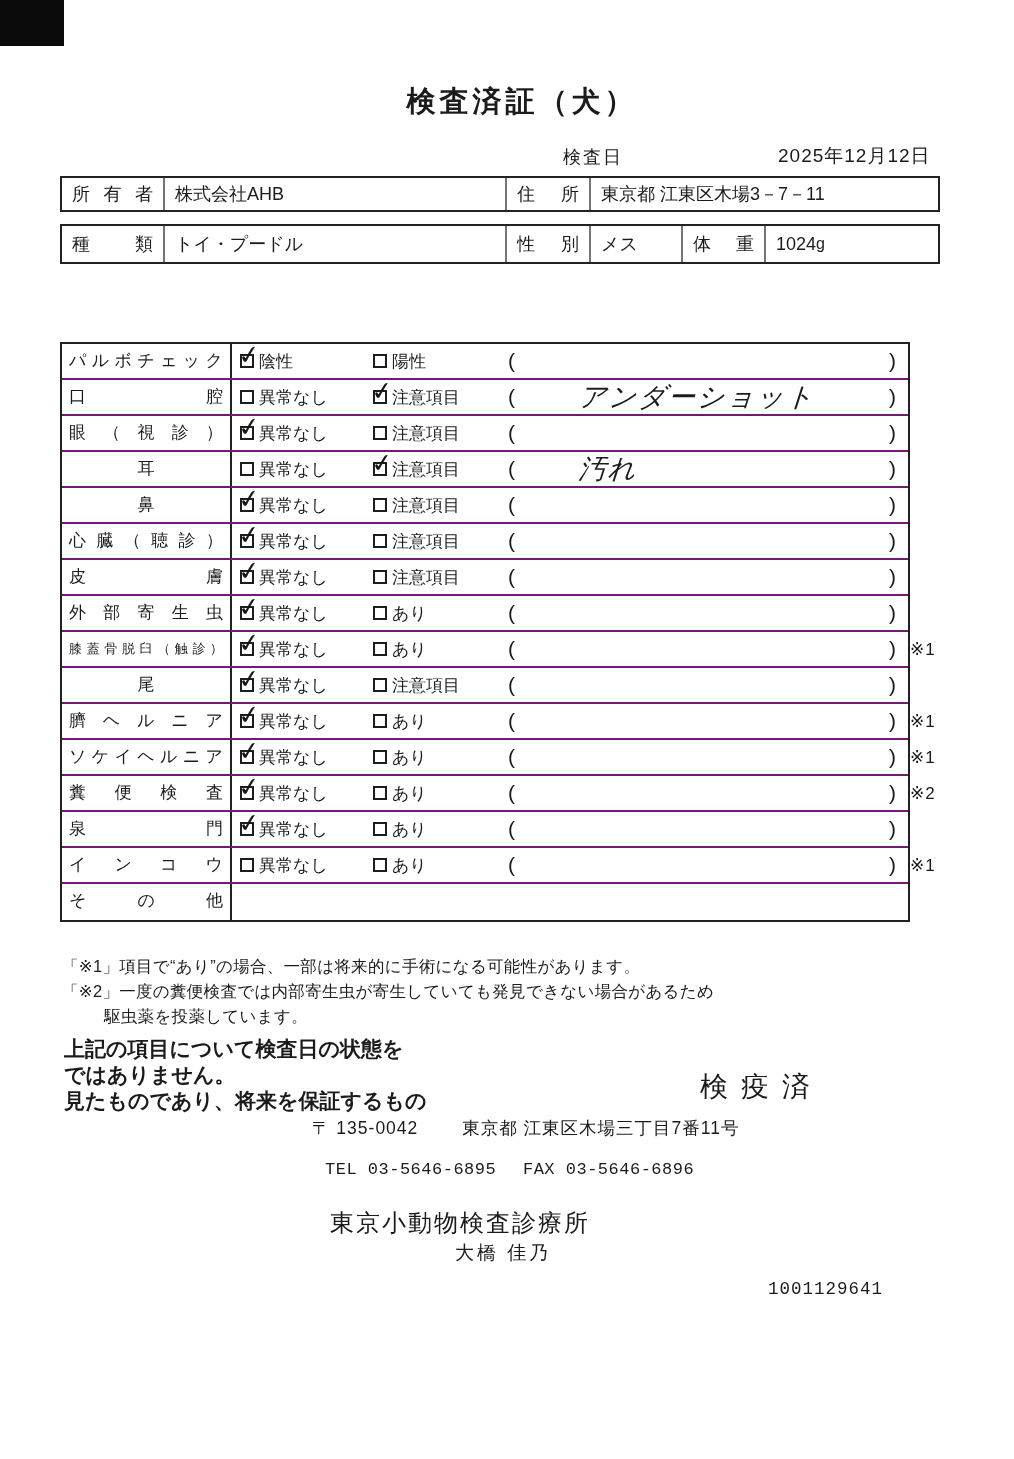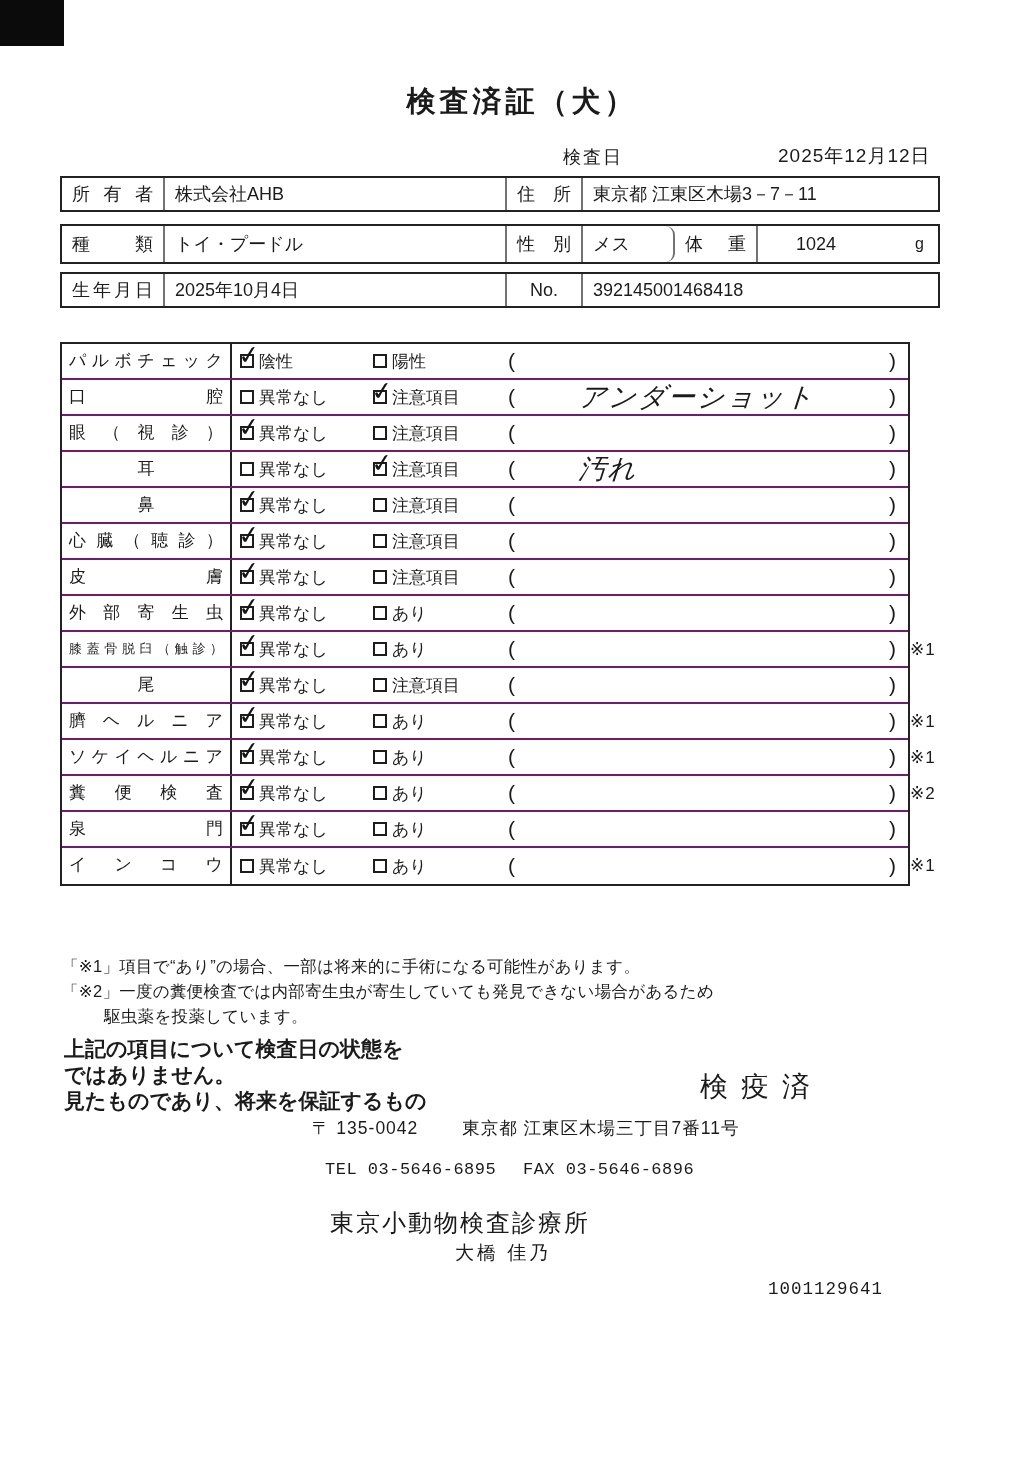--- a/index.html
+++ b/index.html
@@ -17,28 +17,28 @@
 
   .info-row { position:absolute; left:60px; width:880px; display:flex; border:2px solid #222; background:#fff; }
   .info-row > div { border-right:2px solid #737373; padding:0 10px; display:flex; align-items:center; font-size:18px; }
   .info-row > div:last-child { border-right:none; }
   .row1 { top:176px; height:36px; }
   .row2 { top:224px; height:40px; }
   .row3 { top:272px; height:36px; }
   .lbl { width:103px; flex:none; display:block !important; text-align:justify; text-align-last:justify; line-height:32px; }
   .row2 .lbl, .row1 .lbl { line-height:32px; }
   .row2 .lbl { line-height:36px; }
-  .lbl-s { width:76px; flex:none; display:block !important; text-align:justify; text-align-last:justify; }
+  .lbl-s { width:84px; flex:none; display:block !important; text-align:justify; text-align-last:justify; }
   .row1 .lbl-s, .row3 .lbl-s { line-height:32px; }
   .row2 .lbl-s { line-height:36px; }
   .lbl-c { text-align:center !important; text-align-last:center !important; }
   .val-wide { width:342px; flex:none; }
-  .val-sex { width:92px; flex:none;border-radius:9px; }
+  .val-sex { width:92px; flex:none; }
   .wt-lbl { width:83px; flex:none; display:block !important; text-align:justify; text-align-last:justify; line-height:36px; }
-  .val-weight { flex:1; justify-content:space-between; padding-right:14px !important;margin-left:28px; }
+  .val-weight { flex:1; justify-content:flex-start; padding-right:14px !important; }
   .val-weight .unit { font-size:16px; }
   .val-rest { flex:1; }
 
   .intro { position:absolute; top:313px; left:62px; font-size:16.5px; letter-spacing:0.5px; }
 
   .insp-table { position:absolute; top:342px; left:60px; width:850px; border:2px solid #222; background:#fff; }
   .trow { position:relative; display:flex; align-items:center; height:36px; border-bottom:2px solid #701a75; }
   .trow:last-child { border-bottom:none; }
   .item-cell { width:170px; flex:none; align-self:stretch; border-right:2px solid #222;
                padding:0 7px; font-size:17px; line-height:33px;
@@ -101,26 +101,20 @@
     <div class="val-wide">トイ・プードル</div>
     <div class="lbl-s">性別</div>
     <div class="val-sex">メス</div>
     <div class="wt-lbl">体重</div>
     <div class="val-weight">
       <span>1024</span>
       <span class="unit">g</span>
     </div>
   </div>
 
-  <div class="info-row row3">
-    <div class="lbl">生年月日</div>
-    <div class="val-wide">2025年10月4日</div>
-    <div class="lbl-s lbl-c">No.</div>
-    <div class="val-rest">392145001468418</div>
-  </div>
 
 
   <div class="insp-table">
 
     <div class="trow">
       <div class="item-cell">パルボチェック</div>
       <div class="opts">
         <span class="cb-group">
             <span class="cb">
               <span class="tick">✓</span>
@@ -441,20 +435,24 @@
             </span>
             <span class="cb-label">あり</span>
           </span>
         <span class="paren open">(</span>
         <span class="note-text"></span>
         <span class="paren close">)</span>
       </div>
       <span class="mark">※1</span>
     </div>
 
+    <div class="trow">
+      <div class="item-cell">その他</div>
+      <div class="opts"></div>
+    </div>
 
   </div>
 
   <div class="fn fn1">「※1」項目で“あり”の場合、一部は将来的に手術になる可能性があります。</div>
   <div class="fn fn2">「※2」一度の糞便検査では内部寄生虫が寄生していても発見できない場合があるため</div>
   <div class="fn fn2b">駆虫薬を投薬しています。</div>
 
   <div class="disclaimer">
     <div>上記の項目について検査日の状態を</div>
     <div>ではありません。</div>

